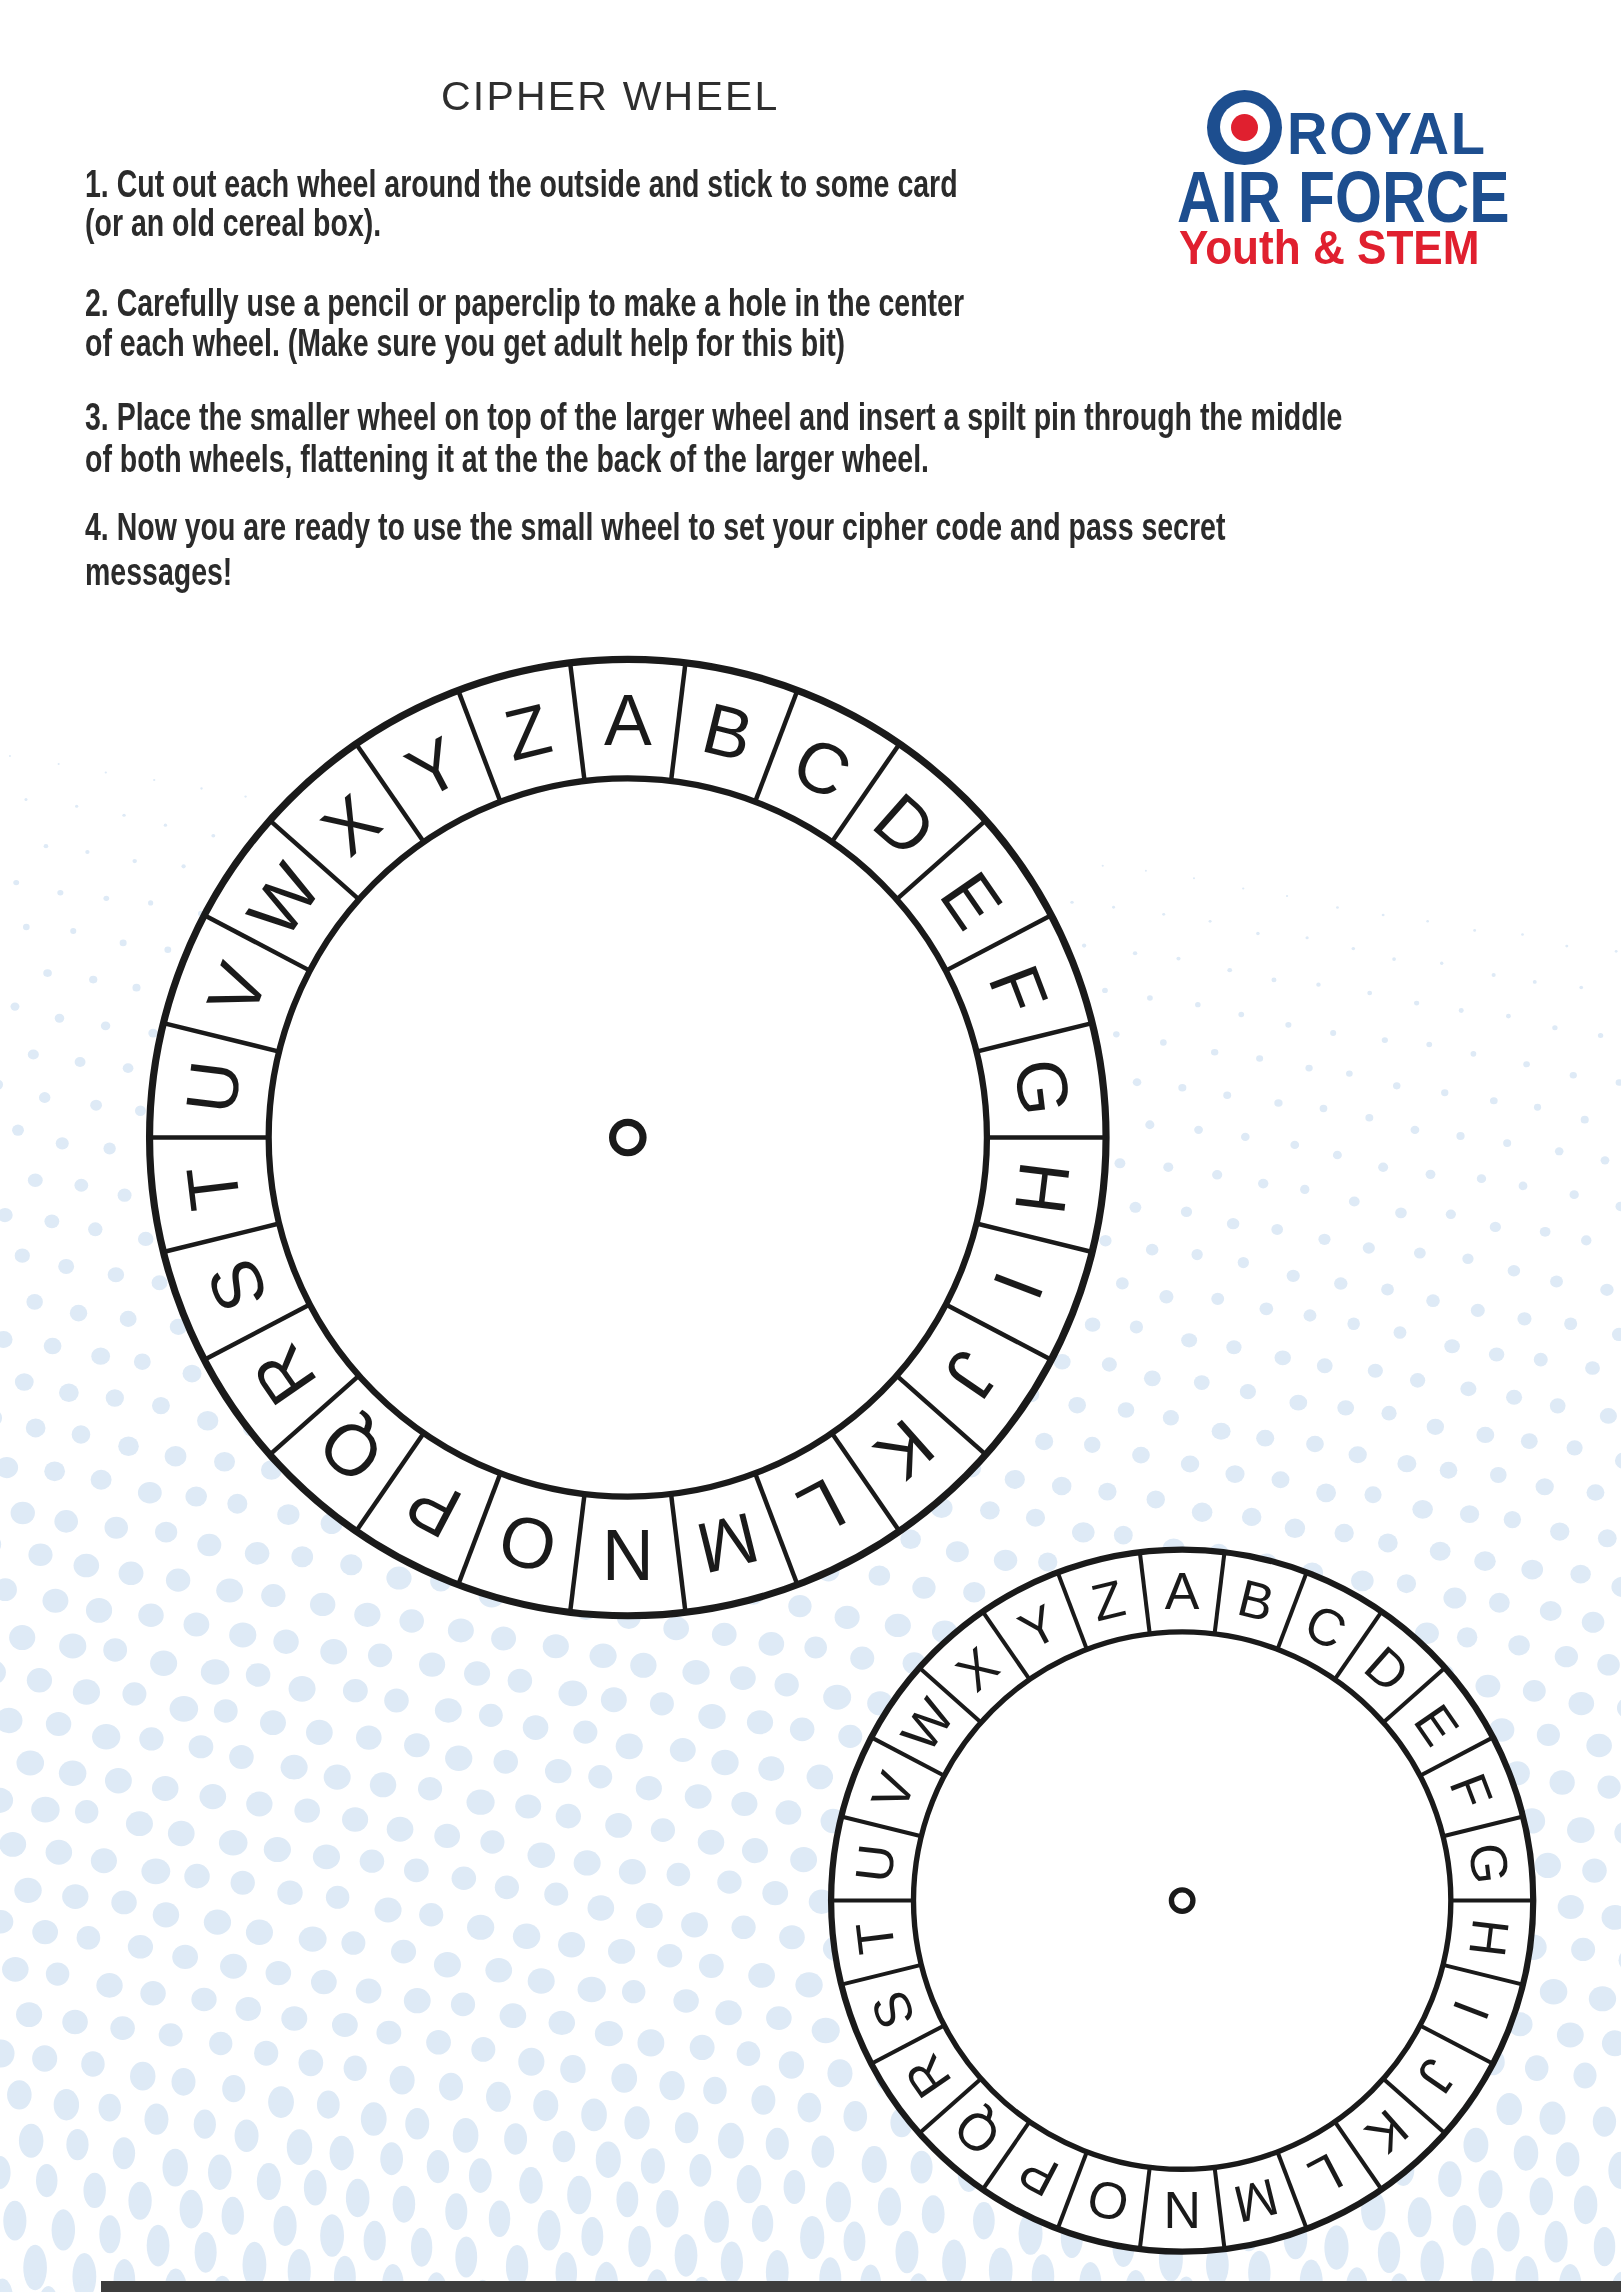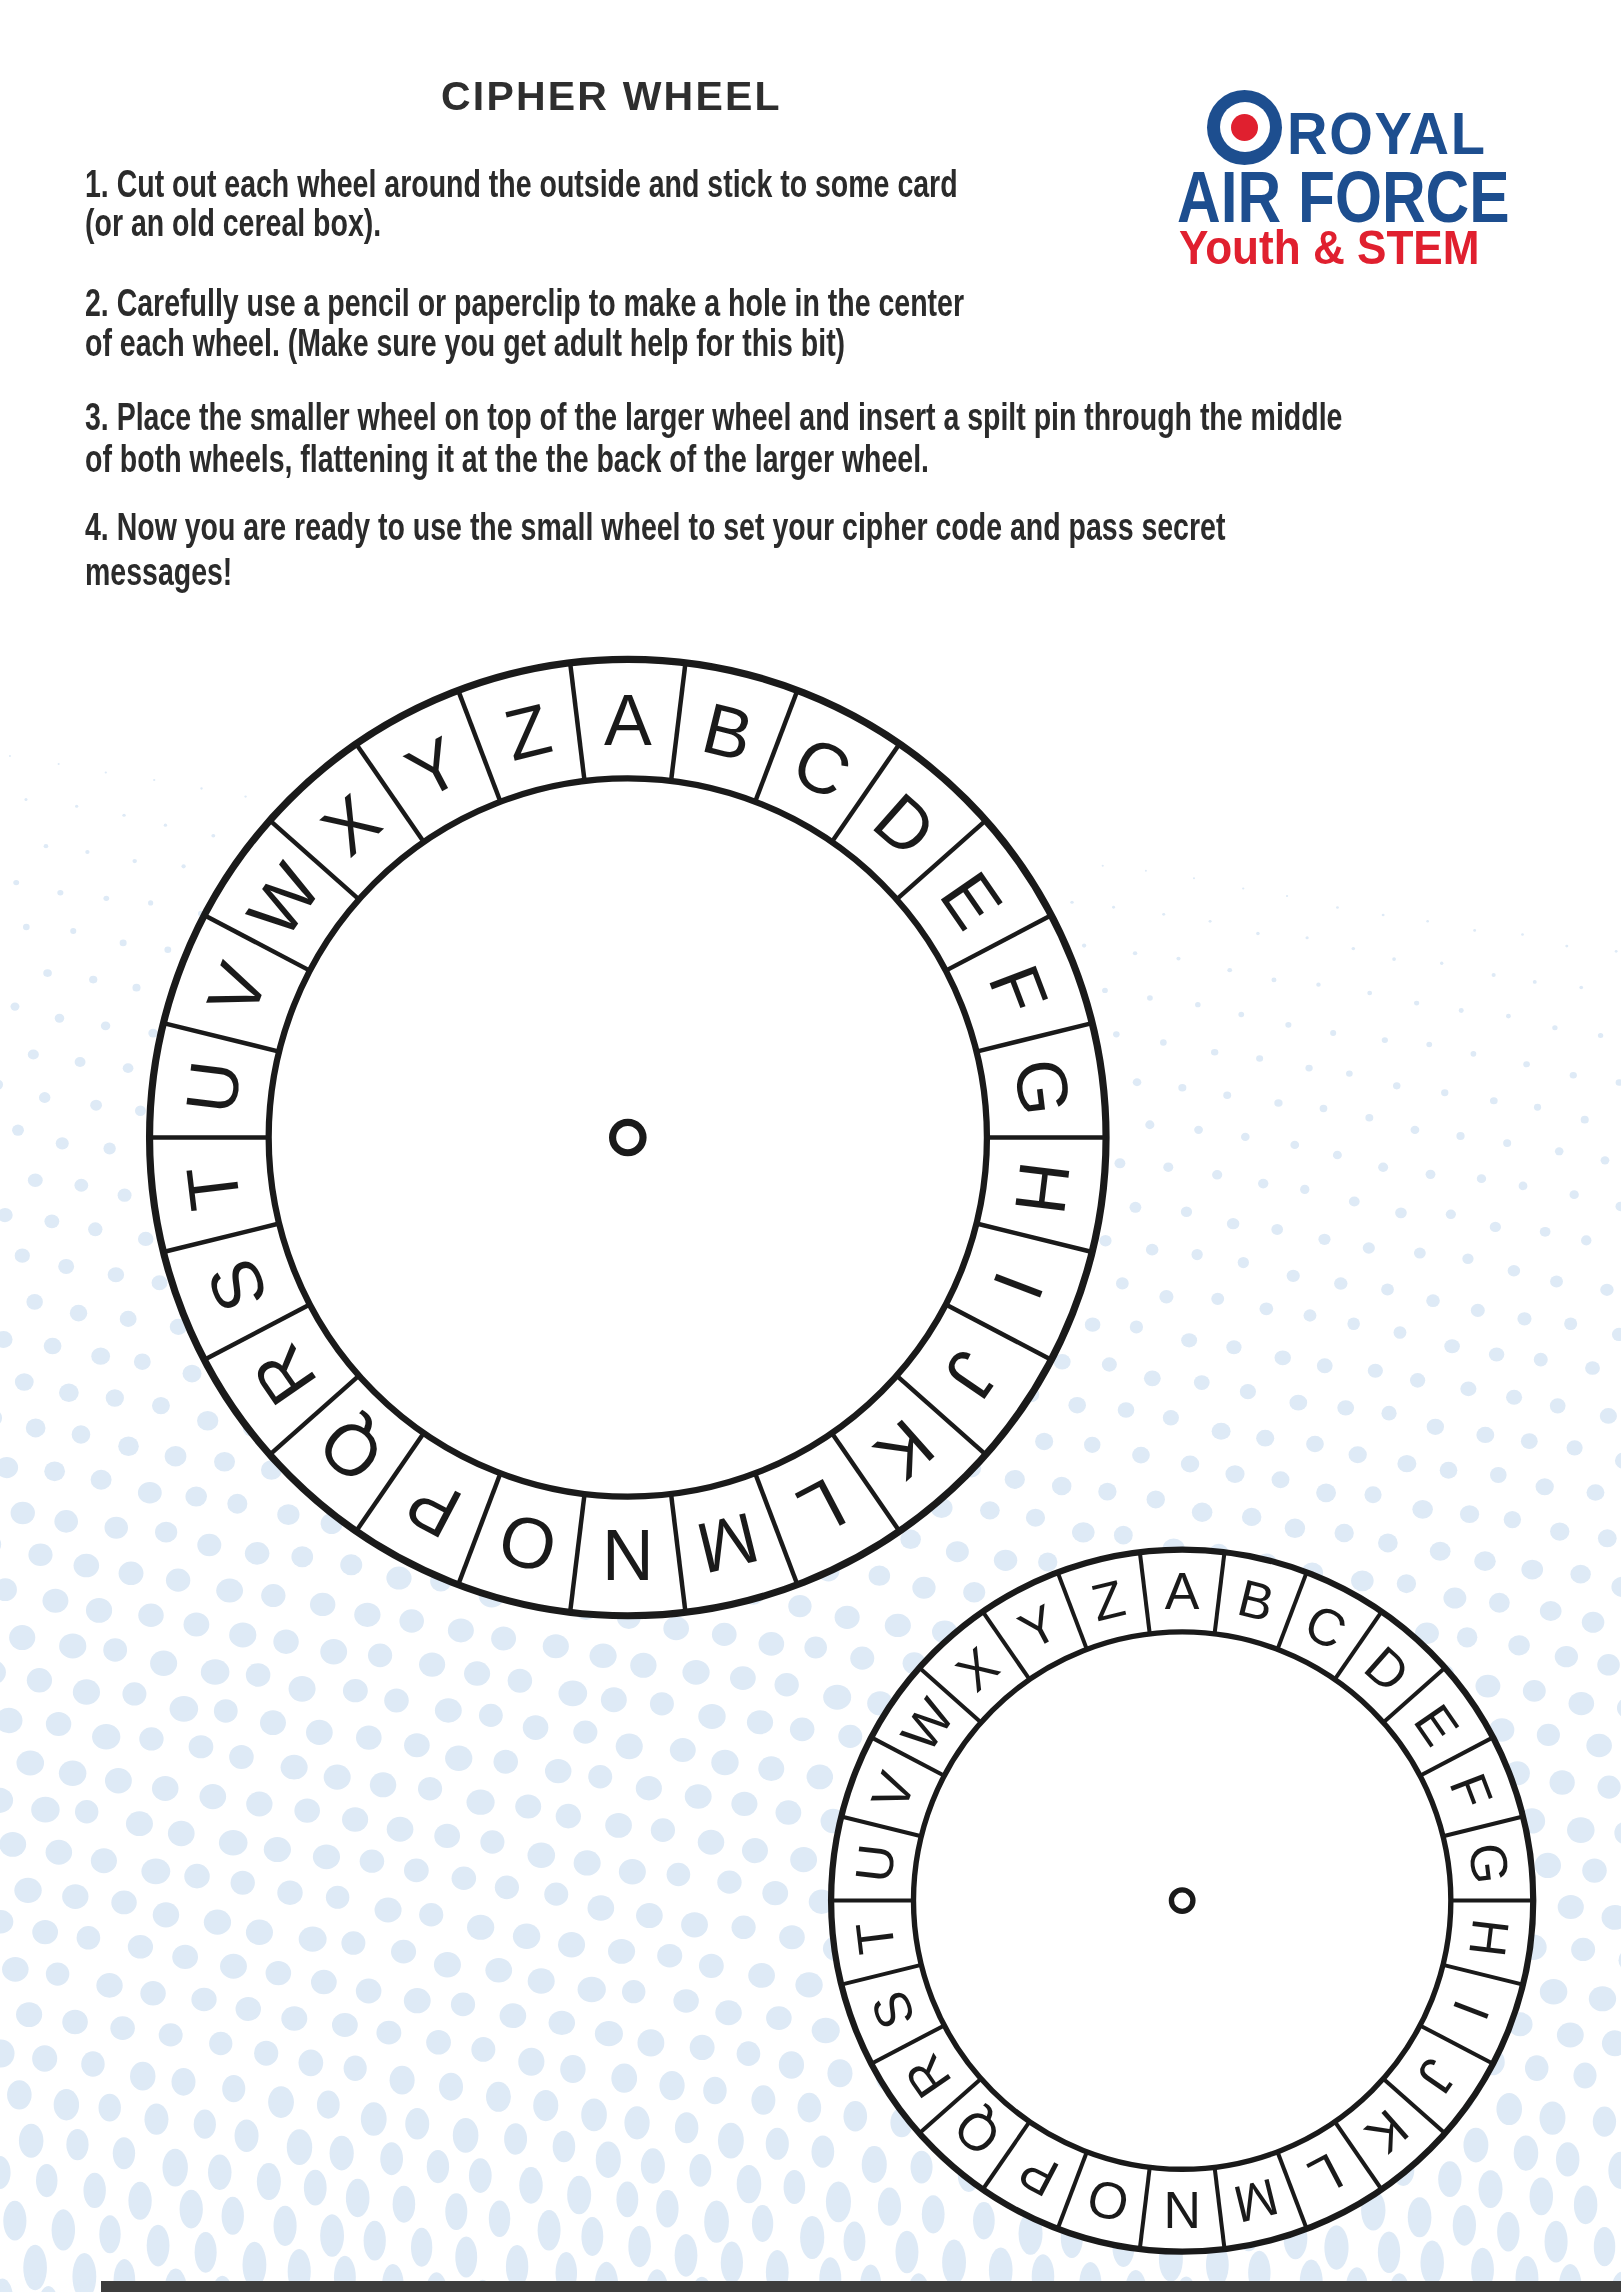--- a/index.html
+++ b/index.html
@@ -7,21 +7,21 @@
     position:relative;
     width:1621px;height:2293px;
     background:#ffffff;
     overflow:hidden;
     font-family:"Liberation Sans", sans-serif;
   }
   #art{position:absolute;left:0;top:0;}
   .abs{position:absolute;white-space:nowrap;}
   .title{
     left:441px;top:73px;
-    font-size:41px;font-weight:bold;letter-spacing:2.2px;
+    font-size:41px;font-weight:normal;letter-spacing:2.2px;
     color:#2e2e2e;
     text-align:center;
   }
   .ins{
     font-size:38px;font-weight:bold;color:#2b2b2b;
     transform:scaleX(0.75);transform-origin:0 0;
     letter-spacing:0;
   }
   .i1a{left:85px;top:163px;} .i1b{left:85px;top:202px;}
   .i2a{left:85px;top:282px;} .i2b{left:85px;top:322px;}

